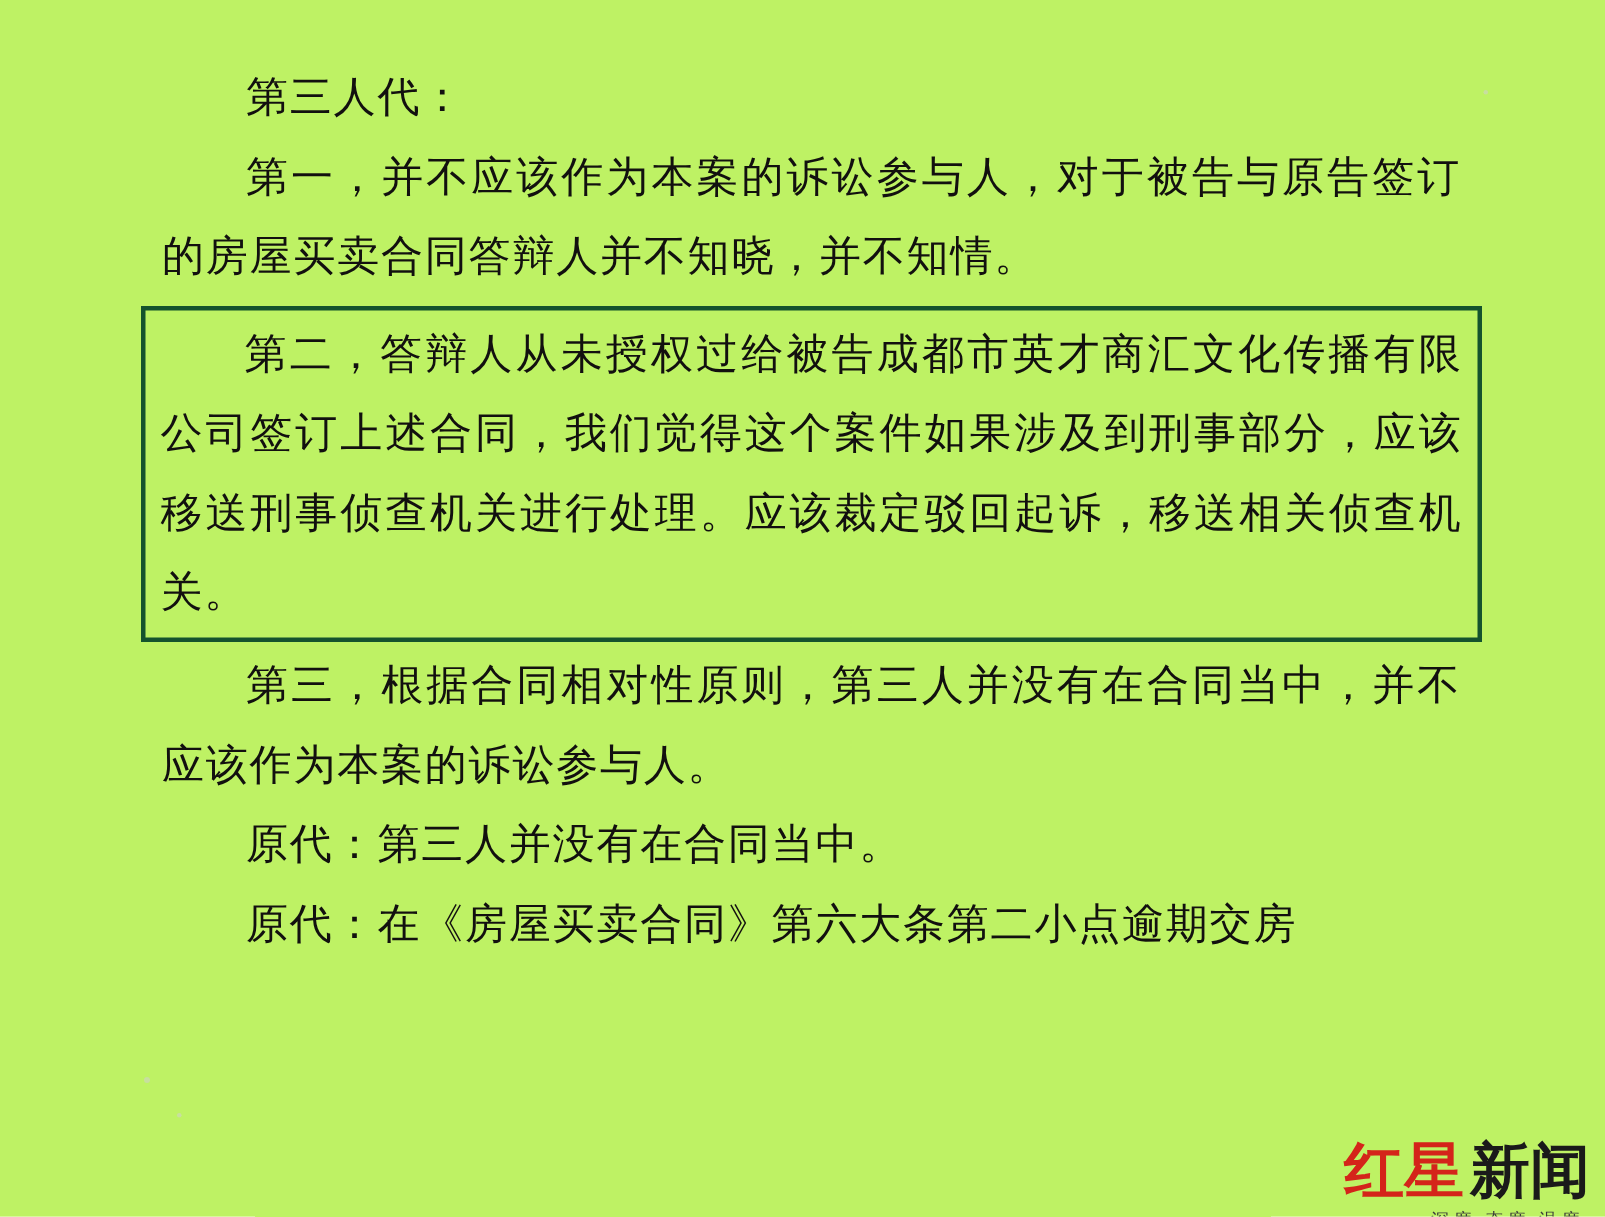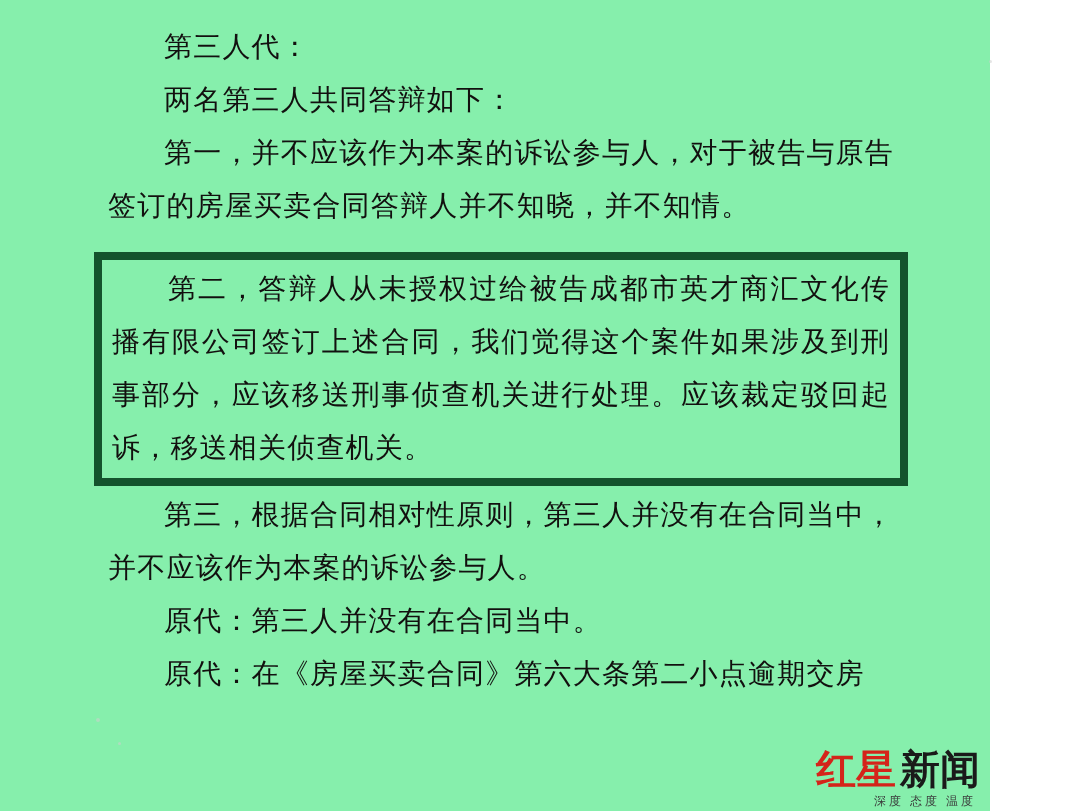--- a/index.html
+++ b/index.html
@@ -10,25 +10,25 @@
     width: 1070px;
     height: 811px;
     background: #ffffff;
     font-family: "DejaVu Serif", "Liberation Serif", serif;
     overflow: hidden;
     position: relative;
   }
 
   .page {
     position: relative;
-    width: 990px;
+    width: 1070px;
     height: 811px;
-    background: #86efac;
+    background: #bef264;
     box-sizing: border-box;
-    padding: 20px 96px 0 108px;
+    padding: 38px 96px 0 108px;
   }
 
   .doc-body {
     position: relative;
     font-size: 28px;
     line-height: 53px;
     color: #12100f;
     letter-spacing: 1.2px;
     text-align: justify;
   }
@@ -36,22 +36,22 @@
   .para {
     margin: 0;
     text-indent: 2em;
     white-space: pre-wrap;
     word-break: break-all;
   }
 
   
   .highlight-box {
     position: relative;
-    border: 8px solid #14532d;
-    margin: 20px -14px 2px -14px;
+    border: 3px solid #14532d;
+    margin: 7px -14px 2px -14px;
     padding: 2px 10px 4px 10px;
     box-sizing: border-box;
   }
 
   .highlight-box .para {
     text-indent: 2em;
   }
 
   
   .speckle {
@@ -59,21 +59,21 @@
     background: #cfcfcf;
     border-radius: 50%;
     opacity: .55;
     pointer-events: none;
   }
 
   
   .watermark {
     position: absolute;
     right: 10px;
-    bottom: 12px;
+    bottom: 0px;
     width: 196px;
     height: 86px;
     pointer-events: none;
     user-select: none;
   }
   .wm-row {
     display: flex;
     align-items: flex-end;
     justify-content: flex-end;
     gap: 4px;
@@ -112,21 +112,20 @@
   }
 </style>
 </head>
 <body>
 
 <div class="page">
 
   <div class="doc-body">
 
     <p class="para">第三人代：</p>
-    <p class="para">两名第三人共同答辩如下：</p>
     <p class="para">第一，并不应该作为本案的诉讼参与人，对于被告与原告签订的房屋买卖合同答辩人并不知晓，并不知情。</p>
 
     <div class="highlight-box">
       <p class="para">第二，答辩人从未授权过给被告成都市英才商汇文化传播有限公司签订上述合同，我们觉得这个案件如果涉及到刑事部分，应该移送刑事侦查机关进行处理。应该裁定驳回起诉，移送相关侦查机关。</p>
     </div>
 
     <p class="para">第三，根据合同相对性原则，第三人并没有在合同当中，并不应该作为本案的诉讼参与人。</p>
     <p class="para">原代：第三人并没有在合同当中。</p>
     <p class="para">原代：在《房屋买卖合同》第六大条第二小点逾期交房</p>
 

